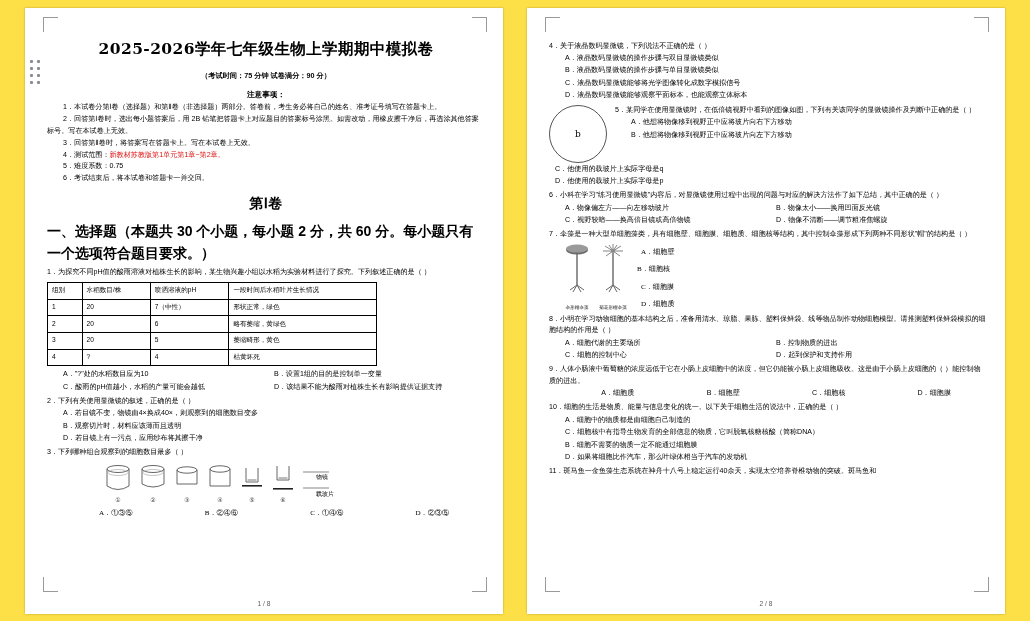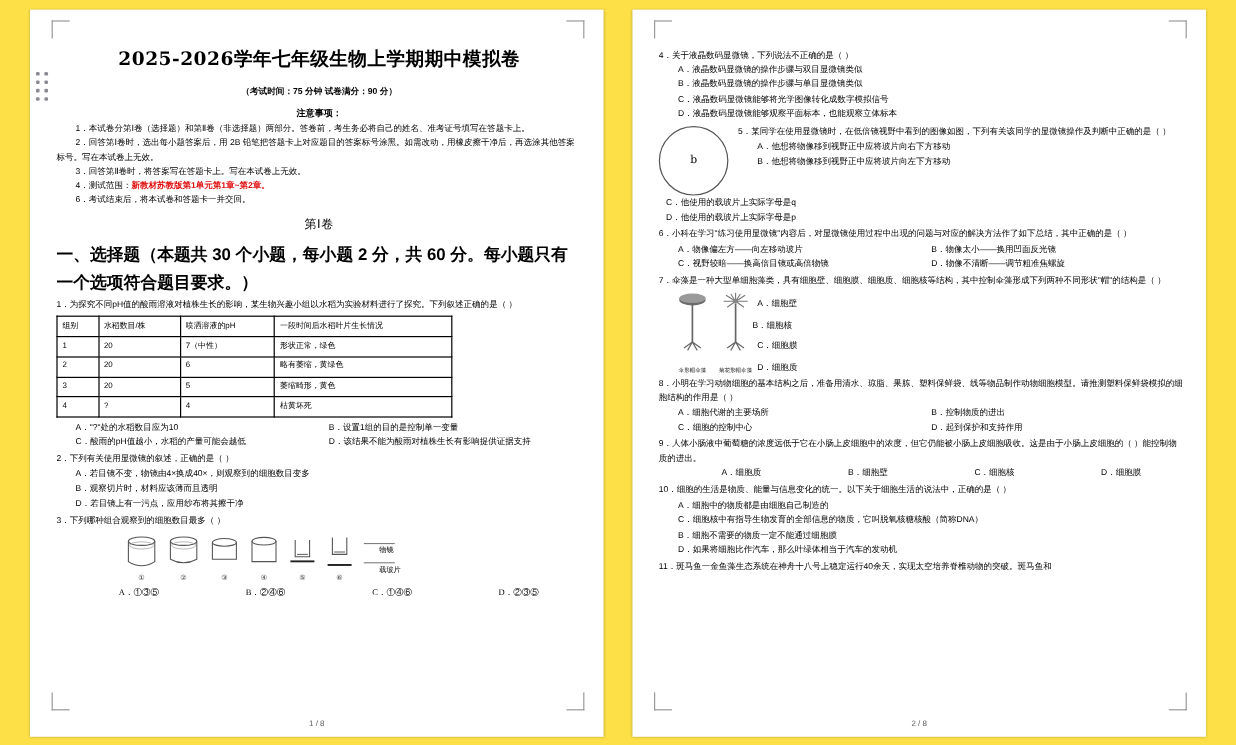--- a/index.html
+++ b/index.html
@@ -60,25 +60,25 @@
   }
   .subtitle {
     text-align: center;
     font-size: 7.2px;
     font-weight: 700;
     margin-bottom: 7px;
   }
   .notice-head { font-size: 7.6px; font-weight: 700; margin-bottom: 1px; text-align: center; }
   .p { font-size: 7.1px; text-indent: 0; margin: 0 0 0.5px 0; }
   .p.indent { text-indent: 16px; }
-  .red { color: #e01010; font-weight: 700; }
+  .red { color: #e01010; font-weight: 400; }
   .section-head {
     text-align: center;
-    font-size: 10px;
-    font-weight: 400;
+    font-size: 14px;
+    font-weight: 700;
     margin: 7px 0 5px 0;
     letter-spacing: 0.5px;
   }
   .part-head { font-size: 14px; font-weight: 700; margin: 0 0 0 0; }
   .q { font-size: 7.1px; margin: 2.5px 0 0 0; }
   .opt { font-size: 7.1px; margin: 1px 0 0 16px; }
   .opts2 { display: flex; font-size: 7.1px; margin: 1px 0 0 16px; }
   .opts2 > span { width: 50%; }
   .opts4 { display: flex; font-size: 7.1px; margin: 1px 0 0 16px; }
   .opts4 > span { width: 25%; text-align: center; }
@@ -103,21 +103,21 @@
 
   .circle-fig {
     width: 58px; height: 58px;
     border: 1px solid #555;
     border-radius: 50%;
     display: flex; align-items: center; justify-content: center;
     font-size: 9px;
     font-family: "DejaVu Serif", serif;
   }
   .q5wrap { display: flex; gap: 8px; align-items: flex-start; margin-top: 3px; }
-  .q7wrap { display: flex; align-items: flex-end; margin-top: 2px; }
+  .q7wrap { display: flex; gap: 10px; align-items: center; margin-top: 2px; font-family: Liberation Serif, serif; }
   .algae-lbl { font-size: 4.6px; text-align: center; margin-top: 1px; color: #222; }
   .footer {
     position: absolute;
     bottom: 7px; left: 0; right: 0;
     text-align: center;
     font-size: 6.6px;
     color: #5a5a5a;
   }
   .circnum { font-family: Liberation Serif, serif; }
 </style>
@@ -145,20 +145,21 @@
 
     <div class="page-inner doc">
       <div class="title">2025-2026学年七年级生物上学期期中模拟卷</div>
       <div class="subtitle">（考试时间：75 分钟    试卷满分：90 分）</div>
 
       <div class="notice-head">注意事项：</div>
       <div class="p indent">1．本试卷分第Ⅰ卷（选择题）和第Ⅱ卷（非选择题）两部分。答卷前，考生务必将自己的姓名、准考证号填写在答题卡上。</div>
       <div class="p indent">2．回答第Ⅰ卷时，选出每小题答案后，用 2B 铅笔把答题卡上对应题目的答案标号涂黑。如需改动，用橡皮擦干净后，再选涂其他答案标号。写在本试卷上无效。</div>
       <div class="p indent">3．回答第Ⅱ卷时，将答案写在答题卡上。写在本试卷上无效。</div>
       <div class="p indent"><span>4．测试范围：</span><span class="red">新教材苏教版第1单元第1章~第2章。</span></div>
+      <div class="p indent">5．难度系数：0.75</div>
       <div class="p indent">6．考试结束后，将本试卷和答题卡一并交回。</div>
 
       <div class="section-head">第Ⅰ卷</div>
       <div class="part-head">一、选择题（本题共 30 个小题，每小题 2 分，共 60 分。每小题只有一个选项符合题目要求。）</div>
 
       <div class="q">1．为探究不同pH值的酸雨溶液对植株生长的影响，某生物兴趣小组以水稻为实验材料进行了探究。下列叙述正确的是（      ）</div>
       <table class="data">
         <thead>
           <tr>
             <th>组别</th>

